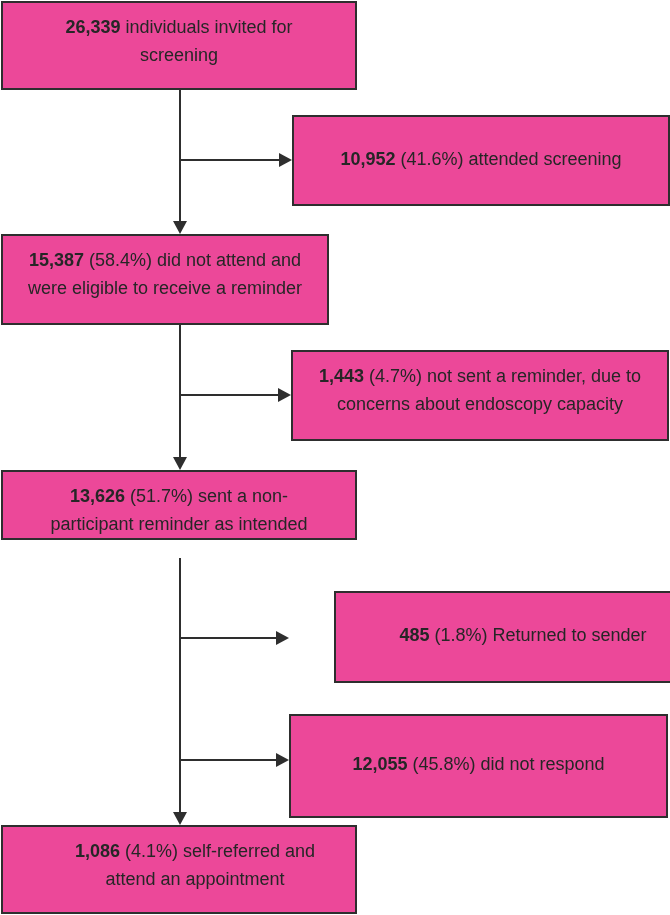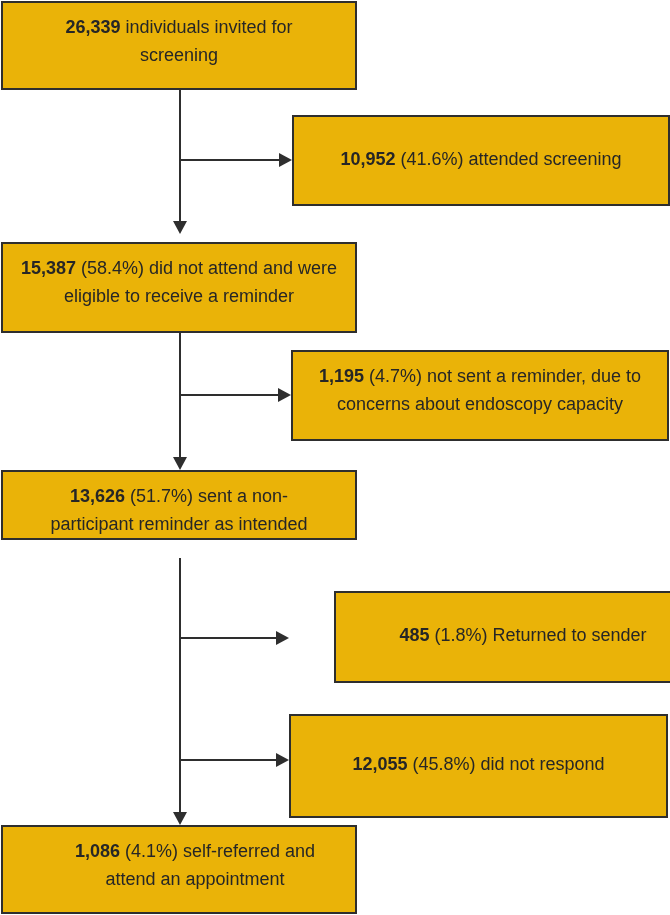--- a/index.html
+++ b/index.html
@@ -12,21 +12,21 @@
       height: 915px;
       position: relative;
       overflow: hidden;
       font-family: "Liberation Sans", "DejaVu Sans", sans-serif;
       color: #262626;
     }
     .box {
       position: absolute;
       box-sizing: border-box;
       border: 2px solid #2e2e2e;
-      background: #eab308;
+      background: #ec4899;
       display: flex;
       align-items: flex-start;
       justify-content: center;
       text-align: center;
       font-size: 18px;
       line-height: 28px;
       padding: 10px 8px 0 8px;
     }
     .box.single {
       padding-top: 0;
@@ -78,38 +78,38 @@
 <div class="line" style="left:180px; top:637px; width:97px; height:2px;"></div>
 <div class="arrow-right" style="left:276px; top:631px;"></div>
 
 <div class="line" style="left:180px; top:759px; width:97px; height:2px;"></div>
 <div class="arrow-right" style="left:276px; top:753px;"></div>
 
 <div class="box" style="left:1px; top:1px; width:356px; height:89px;">
   <span class="txt" style="width:300px;"><b>26,339</b><span></span><span> individuals invited for screening</span></span>
 </div>
 
-<div class="box" style="left:1px; top:234px; width:356px; height:91px;margin-top:8px;">
+<div class="box" style="left:1px; top:234px; width:328px; height:91px;">
   <span class="txt" style="width:320px;"><b>15,387</b><span> (58.4%)</span><span> did not attend and were eligible to receive a reminder</span></span>
 </div>
 
 <div class="box" style="left:1px; top:470px; width:356px; height:70px;">
   <span class="txt" style="width:300px;"><b>13,626</b><span> (51.7%)</span><span> sent a non-participant reminder as intended</span></span>
 </div>
 
 <div class="box" style="left:1px; top:825px; width:356px; height:89px;padding-left:40px;">
   <span class="txt" style="width:280px;"><b>1,086</b><span> (4.1%)</span><span> self-referred and attend an appointment</span></span>
 </div>
 
 <div class="box single" style="left:292px; top:115px; width:378px; height:91px; padding-bottom:4px;">
   <span class="txt"><b>10,952</b><span> (41.6%)</span><span> attended screening</span></span>
 </div>
 
 <div class="box" style="left:291px; top:350px; width:378px; height:91px;">
-  <span class="txt" style="width:350px;"><b>1,195</b><span> (4.7%)</span><span> not sent a reminder, due to concerns about endoscopy capacity</span></span>
+  <span class="txt" style="width:350px;"><b>1,443</b><span> (4.7%)</span><span> not sent a reminder, due to concerns about endoscopy capacity</span></span>
 </div>
 
 <div class="box single" style="left:289px; top:591px; width:378px; height:92px; padding-bottom:4px;margin-left:45px;">
   <span class="txt"><b>485</b><span> (1.8%)</span><span> Returned to sender</span></span>
 </div>
 
 <div class="box single" style="left:289px; top:714px; width:379px; height:104px; padding-bottom:4px;">
   <span class="txt"><b>12,055</b><span> (45.8%)</span><span> did not respond</span></span>
 </div>
 

